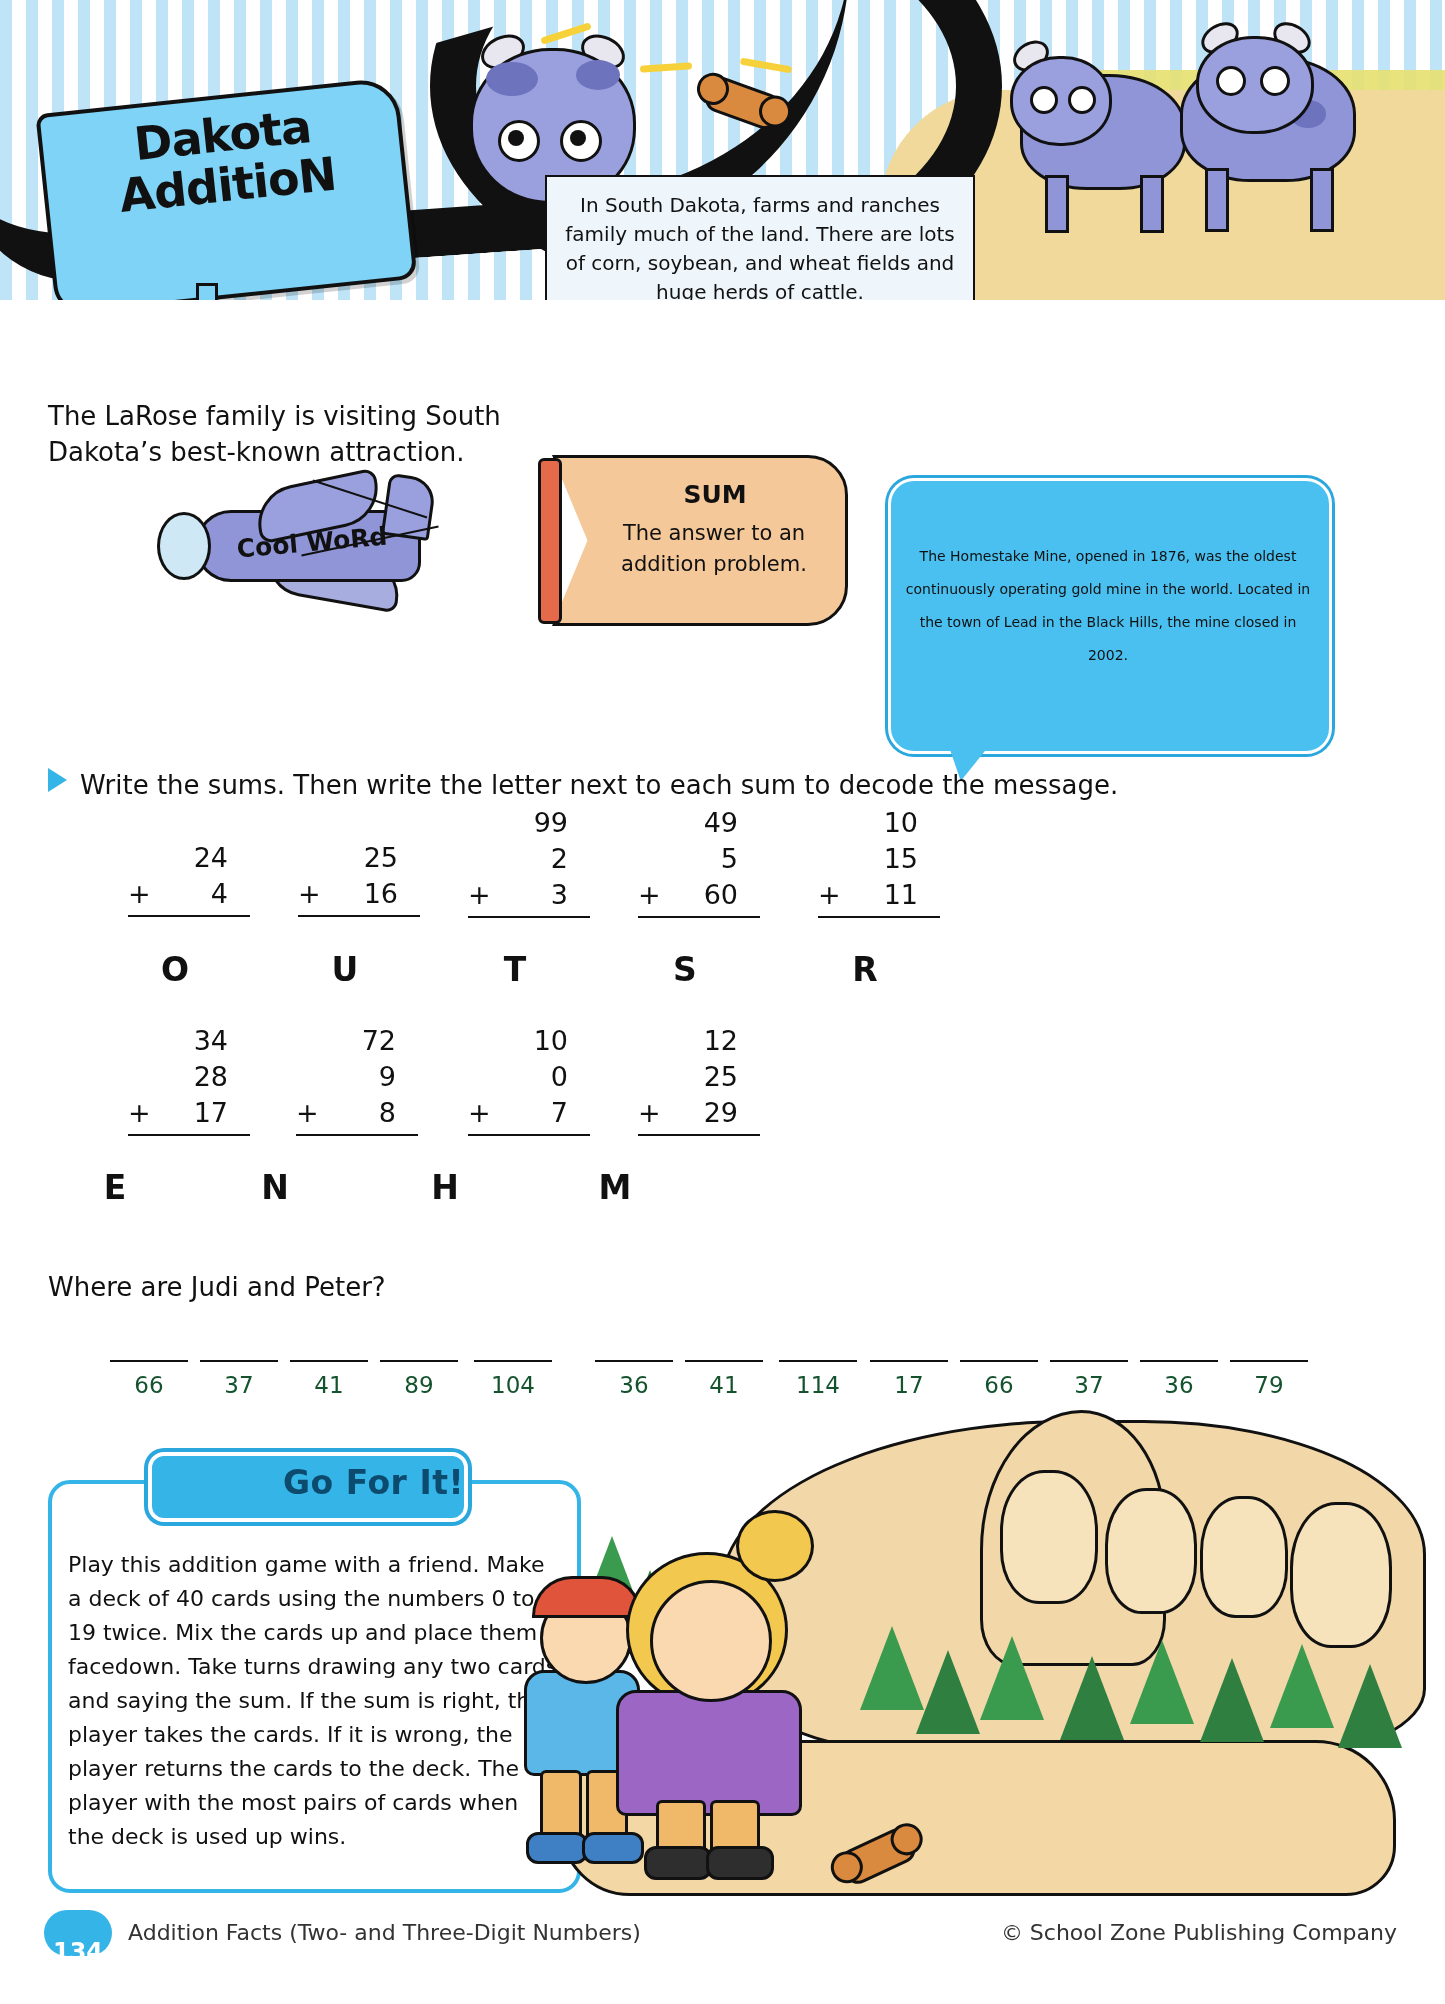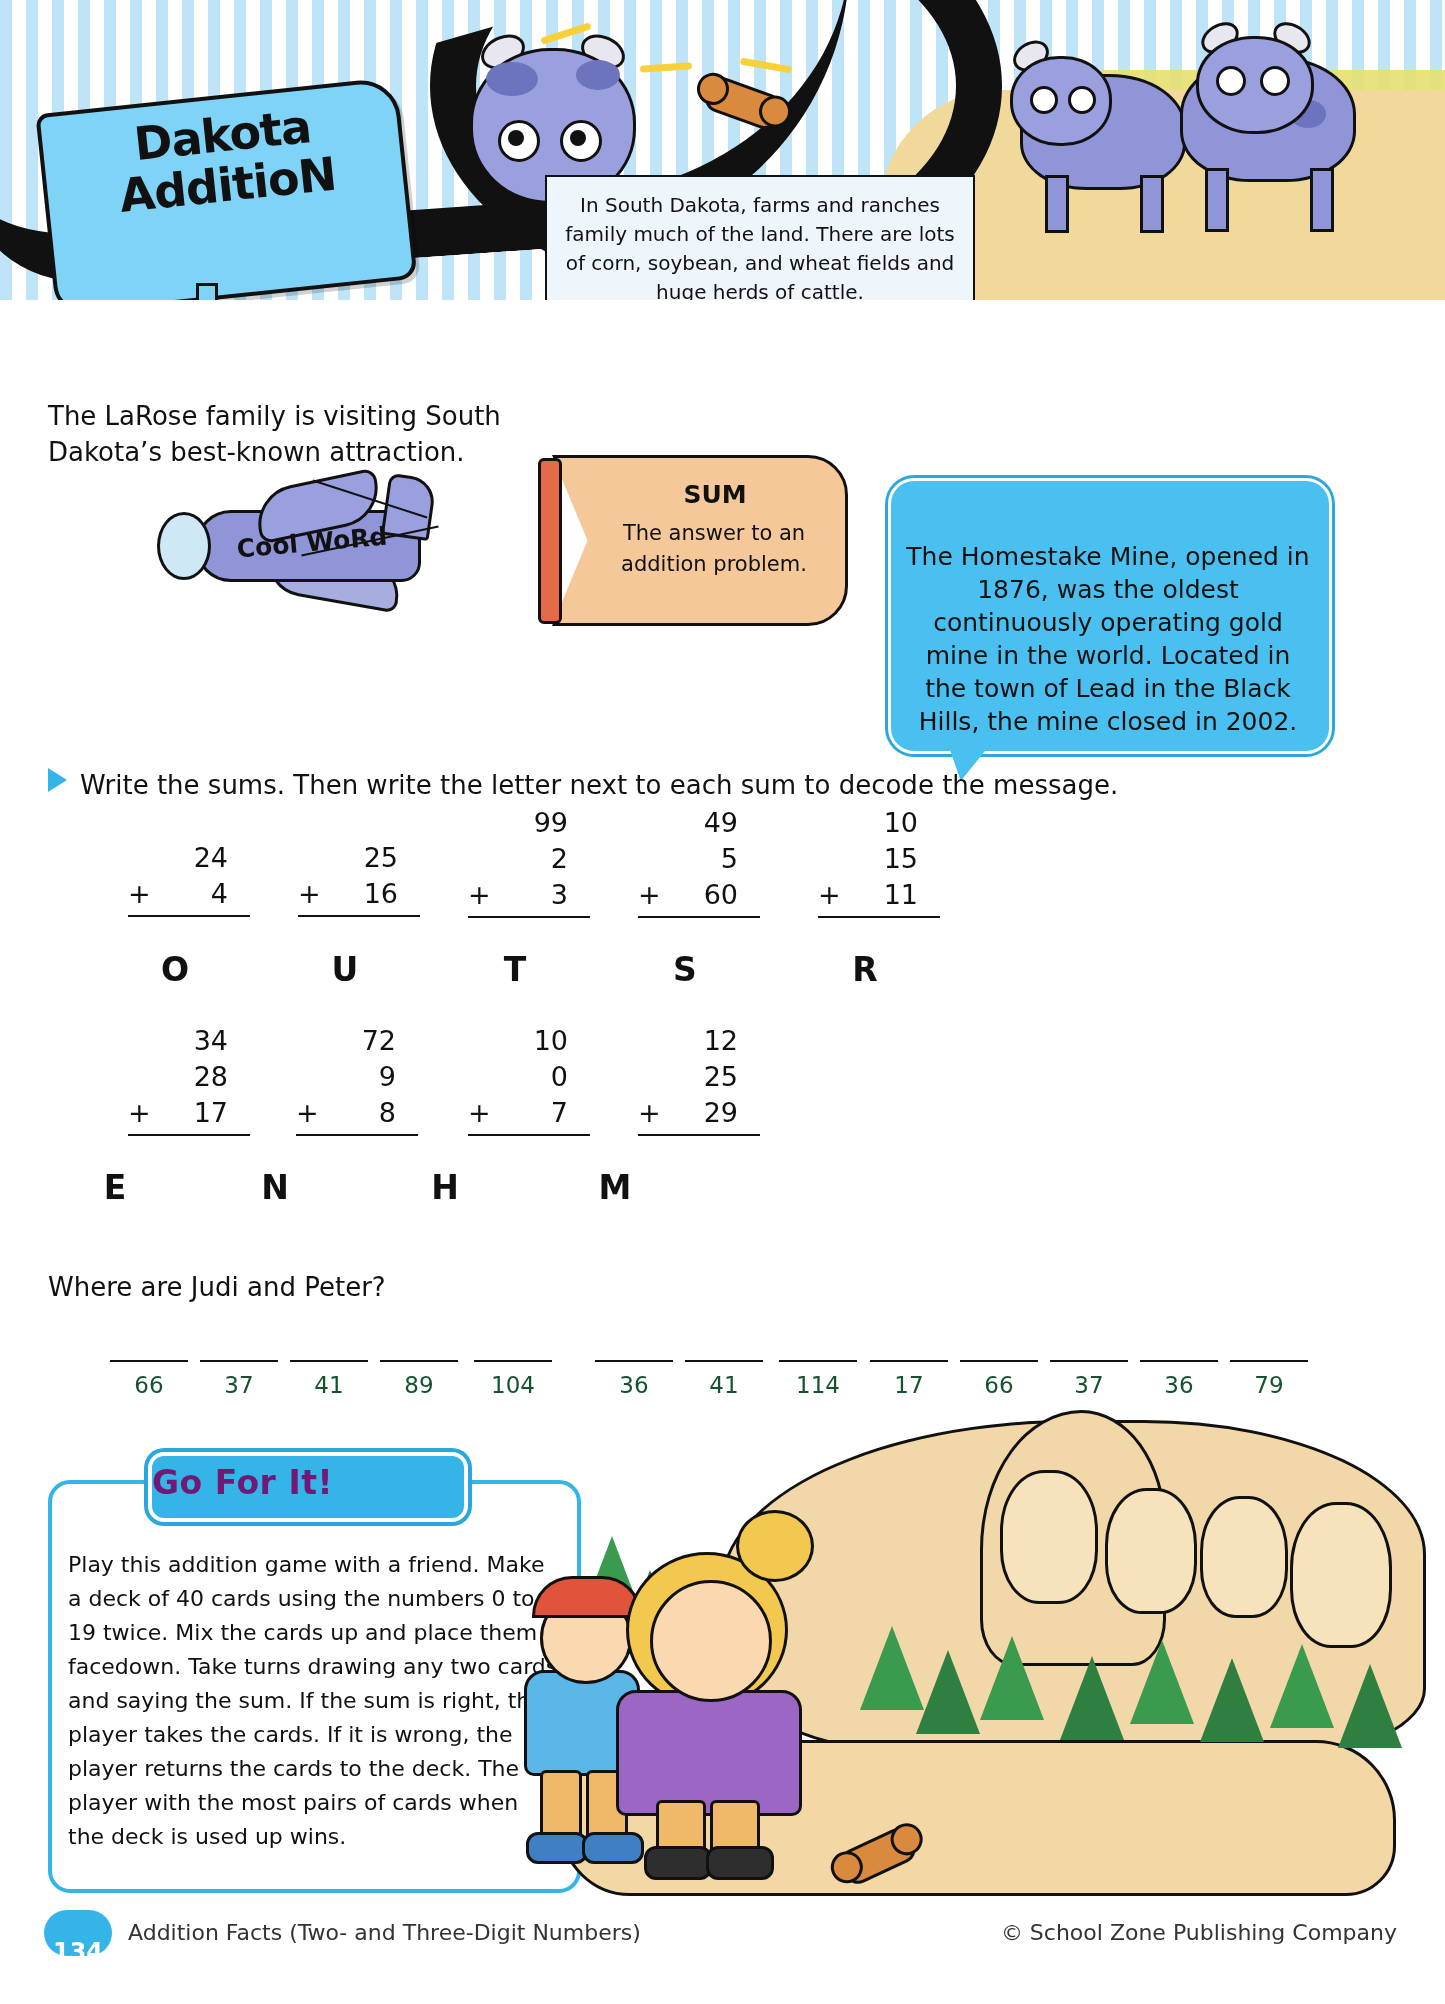--- a/index.html
+++ b/index.html
@@ -90,21 +90,21 @@
   .flag-title{position:absolute;left:600px;top:480px;width:230px;text-align:center;font-weight:bold;font-size:25px;color:#111;}
   .flag-text{position:absolute;left:594px;top:518px;width:240px;text-align:center;font-size:21px;line-height:31px;color:#111;}
 
   .know{
     position:absolute;left:888px;top:478px;width:438px;height:270px;
     background:#49c0f0;border:3px solid #fff;border-radius:26px;
     box-shadow:0 0 0 3px #2aa7dd;
   }
   .know:after{content:"";position:absolute;left:56px;bottom:-30px;width:46px;height:40px;background:#49c0f0;clip-path:polygon(0 0,100% 0,30% 100%);}
   .know-title{position:absolute;left:888px;top:494px;width:438px;text-align:center;font-weight:bold;font-size:31px;color:#111;}
-  .know-text{position:absolute;left:902px;top:540px;width:412px;text-align:center;font-size:25px;line-height:33px;color:#111;}
+  .know-text{position:absolute;left:902px;top:540px;width:412px;text-align:center;font-size:14px;line-height:33px;color:#111;}
 
   .instruction{position:absolute;left:48px;top:768px;width:1300px;font-size:26px;color:#111;}
   .tri{display:inline-block;width:0;height:0;border-left:19px solid #35b4e8;border-top:12px solid transparent;border-bottom:12px solid transparent;margin-right:13px;vertical-align:2px;}
 
   
   .prob{position:absolute;width:150px;text-align:right;font-size:27px;line-height:36px;color:#111;}
   .prob .num{display:block;padding-right:22px;}
   .prob .lastrow{display:flex;justify-content:flex-start;border-bottom:2px solid #111;padding-bottom:3px;margin-left:28px;}
   .prob .plus{width:36px;text-align:left;}
   .prob .val{flex:1;text-align:right;padding-right:22px;}
@@ -114,21 +114,21 @@
 
   
   .decode{position:absolute;left:110px;top:1360px;width:1240px;}
   .blank{position:absolute;text-align:center;}
   .blank .line{width:78px;height:2px;background:#111;margin:0 auto 10px;}
   .blank .nm{font-size:23px;color:#14532d;}
 
   
   .gfi-box{position:absolute;left:48px;top:1480px;width:525px;height:405px;background:#fff;border:4px solid #35b4e8;border-radius:22px;}
   .gfi-tab{position:absolute;left:148px;top:1452px;width:312px;height:62px;background:#35b4e8;border:4px solid #fff;border-radius:16px;box-shadow:0 0 0 4px #2aa7dd;}
-  .gfi-tab span{display:block;text-align:left;line-height:54px;font-weight:bold;font-size:33px;color:#701a75;letter-spacing:.5px;}
+  .gfi-tab span{display:block;text-align:right;line-height:54px;font-weight:bold;font-size:33px;color:#0c4a6e;letter-spacing:.5px;}
   .gfi-text{position:absolute;left:68px;top:1548px;width:490px;font-size:22px;line-height:34px;color:#111;}
 
   
   .scene{position:absolute;left:560px;top:1440px;width:830px;height:450px;}
   .rock{position:absolute;background:#f2d8a8;border:3px solid #111;border-radius:50% 40% 20% 30%;}
   .tree{position:absolute;width:0;height:0;border-left:32px solid transparent;border-right:32px solid transparent;border-bottom:84px solid #3a9a4e;}
   .tree.dark{border-bottom-color:#2f7f40;}
   .ground{position:absolute;left:0;top:300px;width:830px;height:150px;background:#f3d7a4;border:3px solid #111;border-radius:60px 80px 50px 70px;}
   .kid{position:absolute;}
   .face{position:absolute;background:#fbd9b0;border:3px solid #111;border-radius:50%;}

